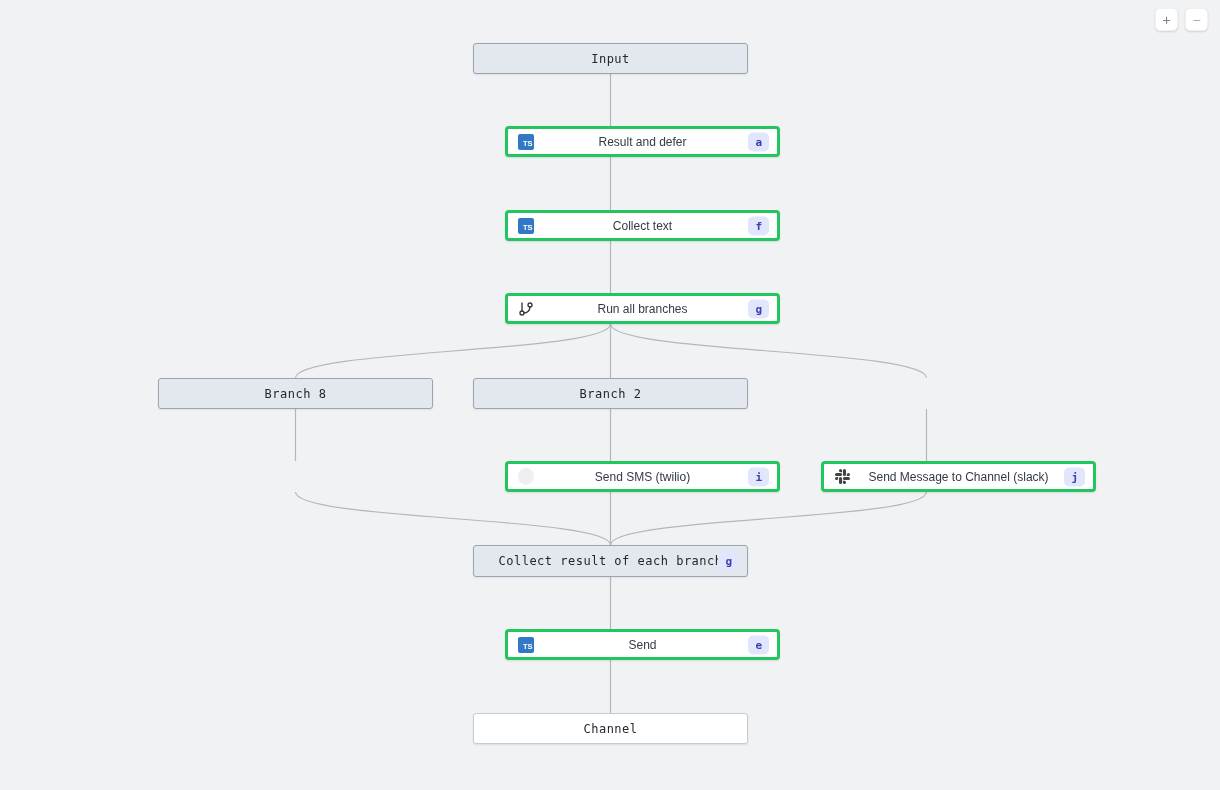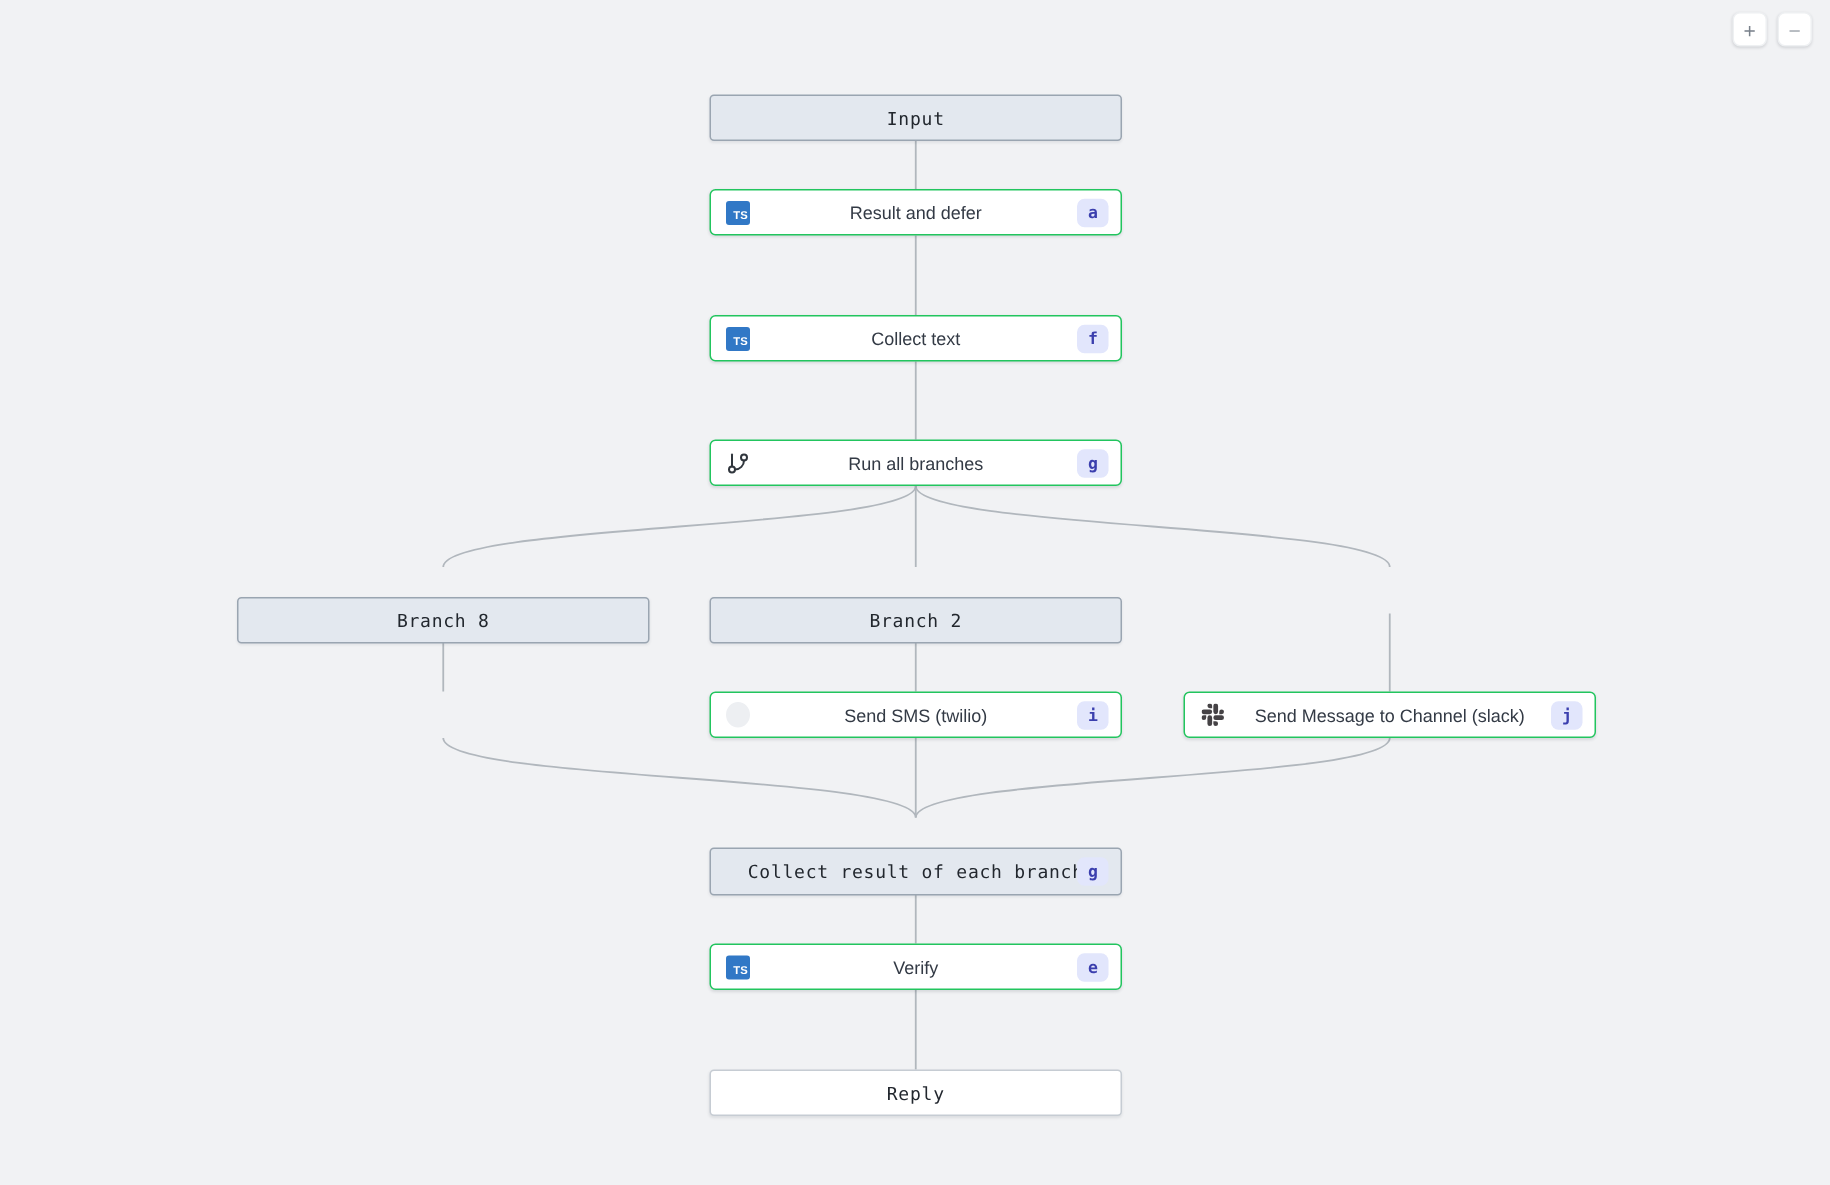--- a/index.html
+++ b/index.html
@@ -11,27 +11,27 @@
   .canvas{position:absolute;inset:0;}
   svg.edges{position:absolute;left:0;top:0;pointer-events:none;}
   svg.edges path{fill:none;stroke:#b1b7bd;stroke-width:1.2px;}
 
   .node{
     position:absolute;width:275px;height:31px;box-sizing:border-box;
     display:flex;align-items:center;justify-content:center;
   }
   .node .label{font-size:12px;color:#333a45;white-space:nowrap;}
   .task{
-    background:#ffffff;border:1px solid #22c55e;border-radius:4px;
+    background:#ffffff;border:3px solid #22c55e;border-radius:4px;
     box-shadow:0 1px 2px rgba(27,36,48,.12);
+    margin-left:32px;
   }
   .group{
     background:#e3e8ef;border:1px solid #9aa5b1;border-radius:3px;
     box-shadow:0 1px 2px rgba(27,36,48,.08);
-    margin-top:20px;
   }
   .group .label, .io .label{
     font-family:"DejaVu Sans Mono","Liberation Mono",monospace;
     font-size:12px;color:#22272e;letter-spacing:.5px;
   }
   .io{
     background:#ffffff;border:1px solid #c6ccd3;border-radius:3px;
     box-shadow:0 1px 2px rgba(27,36,48,.10);
   }
   .badge{
@@ -150,26 +150,26 @@
 
   <div class="node group" style="left:473px;top:545px;height:32px">
     <span class="label">Collect result of each branch</span>
     <span class="badge">g</span>
   </div>
 
   <div class="node task" style="left:473px;top:629px">
     <span class="nicon">
       <span class="ts-box">TS</span>
     </span>
-    <span class="label">Verify</span>
+    <span class="label">Send</span>
     <span class="badge">e</span>
   </div>
 
   <div class="node io" style="left:473px;top:713px">
-    <span class="label">Reply</span>
+    <span class="label">Channel</span>
   </div>
 
   <div class="zoom-controls">
     <div class="zoom-btn plus">
       <span>+</span>
     </div>
     <div class="zoom-btn minus">
       <span>−</span>
     </div>
   </div>

